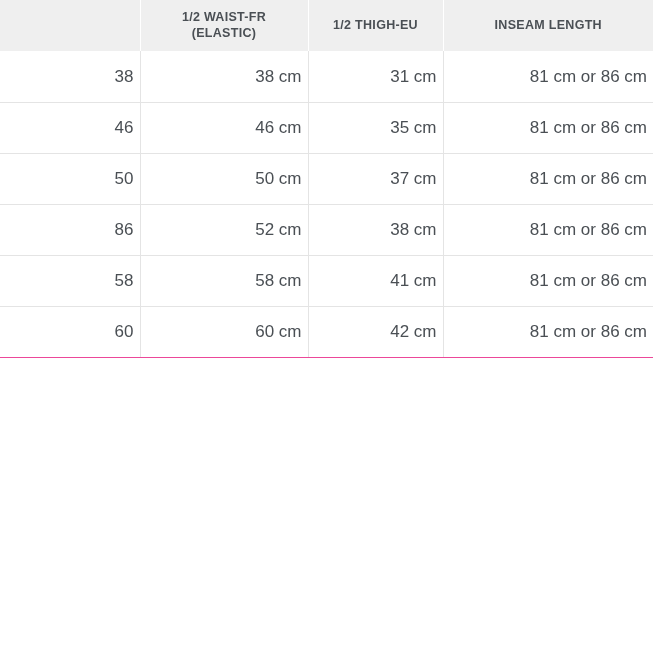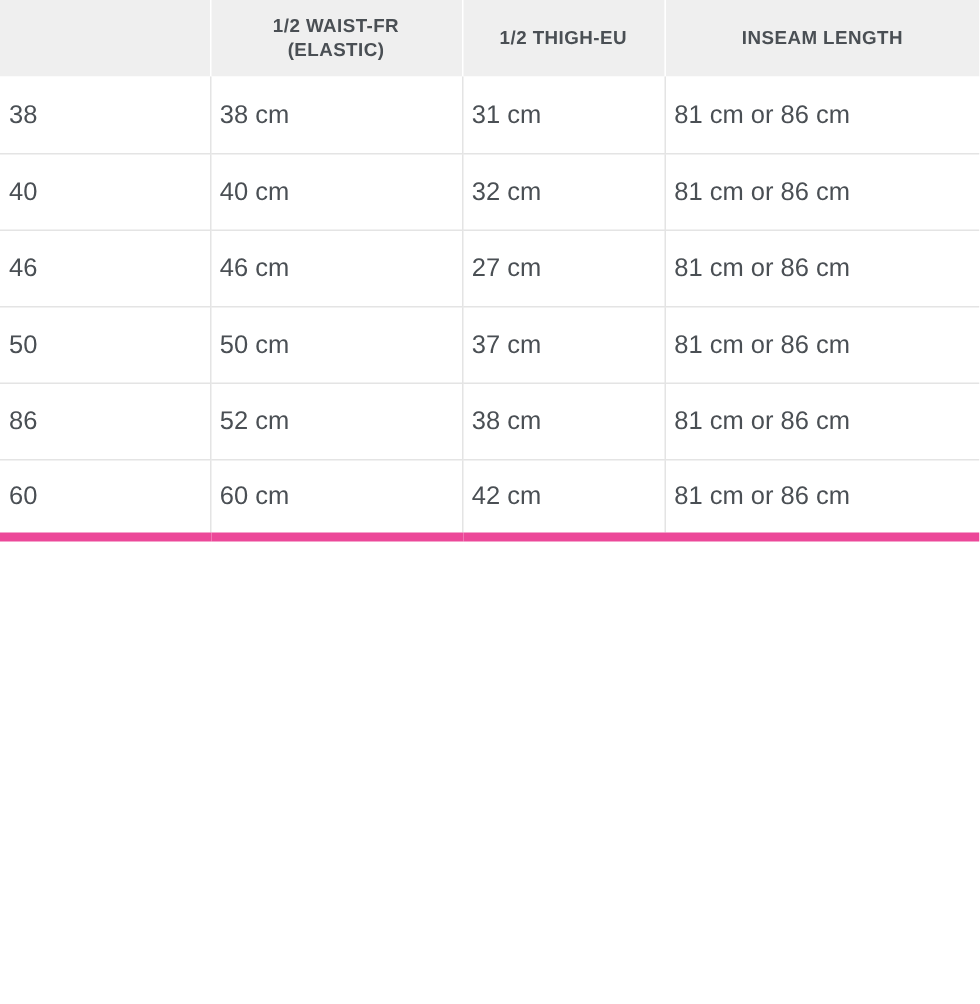--- a/index.html
+++ b/index.html
@@ -35,34 +35,34 @@
   }
   table.size-table thead th.col-size {
     background: #efefef;
   }
   table.size-table thead th:last-child {
     border-right: none;
   }
   table.size-table tbody td {
     font-size: 17px;
     color: #4a4f54;
-    text-align: left;
+    text-align: right;
     padding: 14px 6px;
     border-bottom: 1px solid #e4e4e4;
     border-right: 1px solid #e4e4e4;
     background: #ffffff;
     height: 51px;
     box-sizing: border-box;
     white-space: nowrap;
   }
   table.size-table tbody td:last-child {
     border-right: none;
   }
   table.size-table tbody tr:last-child td {
-    border-bottom: 6px solid #ec4899;
+    border-bottom: 1px solid #ec4899;
     margin-top: 41px;
   }
   
   col.c0 { width: 140px; }
   col.c1 { width: 168px; }
   col.c2 { width: 135px; }
   col.c3 { width: 210px; }
 </style>
 </head>
 <body>
@@ -86,43 +86,43 @@
     </tr>
   </thead>
   <tbody>
     <tr>
       <td>38</td>
       <td>38 cm</td>
       <td>31 cm</td>
       <td>81 cm or 86 cm</td>
     </tr>
     <tr>
-      <td>40</td>
-      <td>40 cm</td>
-      <td>32 cm</td>
-      <td>81 cm or 86 cm</td>
-    </tr>
-    <tr>
       <td>46</td>
       <td>46 cm</td>
-      <td>27 cm</td>
+      <td>35 cm</td>
       <td>81 cm or 86 cm</td>
     </tr>
     <tr>
       <td>50</td>
       <td>50 cm</td>
       <td>37 cm</td>
       <td>81 cm or 86 cm</td>
     </tr>
     <tr>
       <td>86</td>
       <td>52 cm</td>
       <td>38 cm</td>
       <td>81 cm or 86 cm</td>
     </tr>
     <tr>
+      <td>58</td>
+      <td>58 cm</td>
+      <td>41 cm</td>
+      <td>81 cm or 86 cm</td>
+    </tr>
+    <tr>
       <td>60</td>
       <td>60 cm</td>
       <td>42 cm</td>
       <td>81 cm or 86 cm</td>
     </tr>
   </tbody>
 </table>
 
 </body></html>

